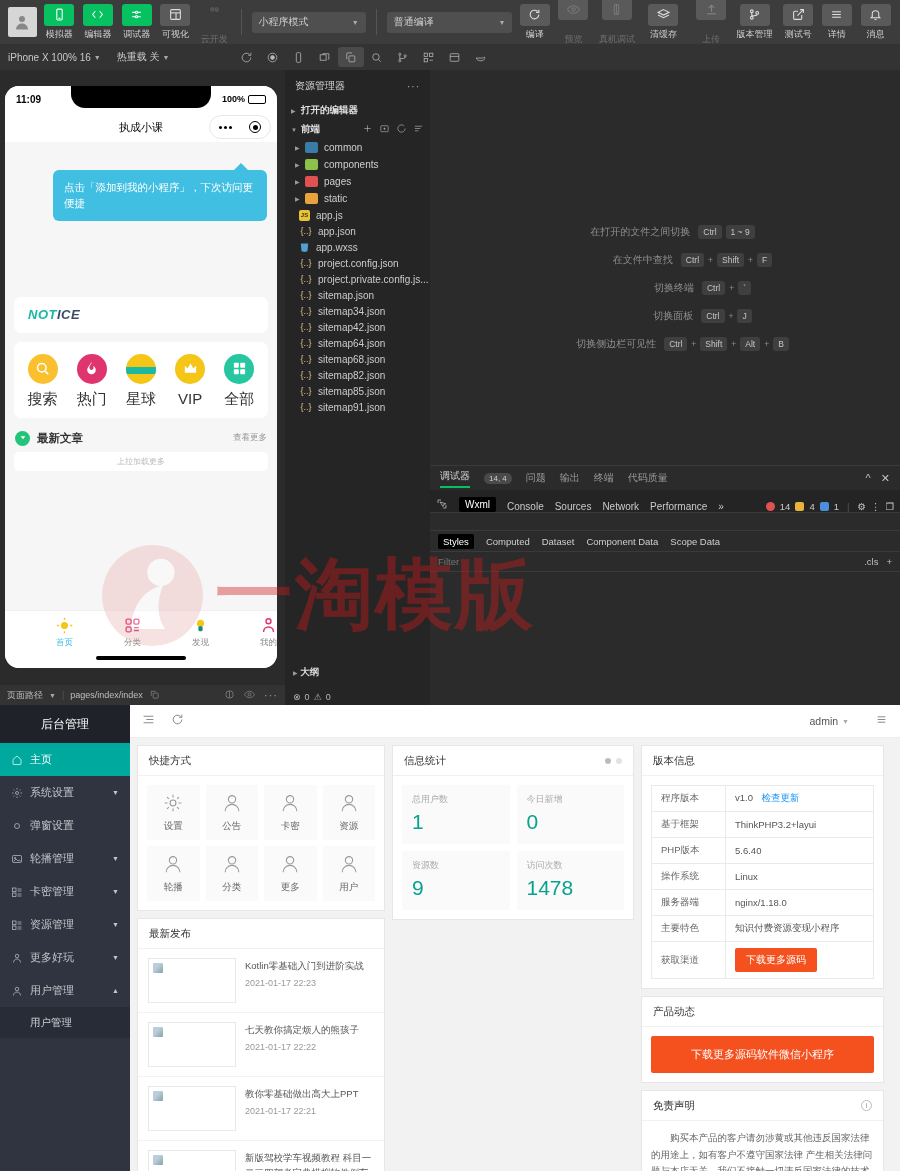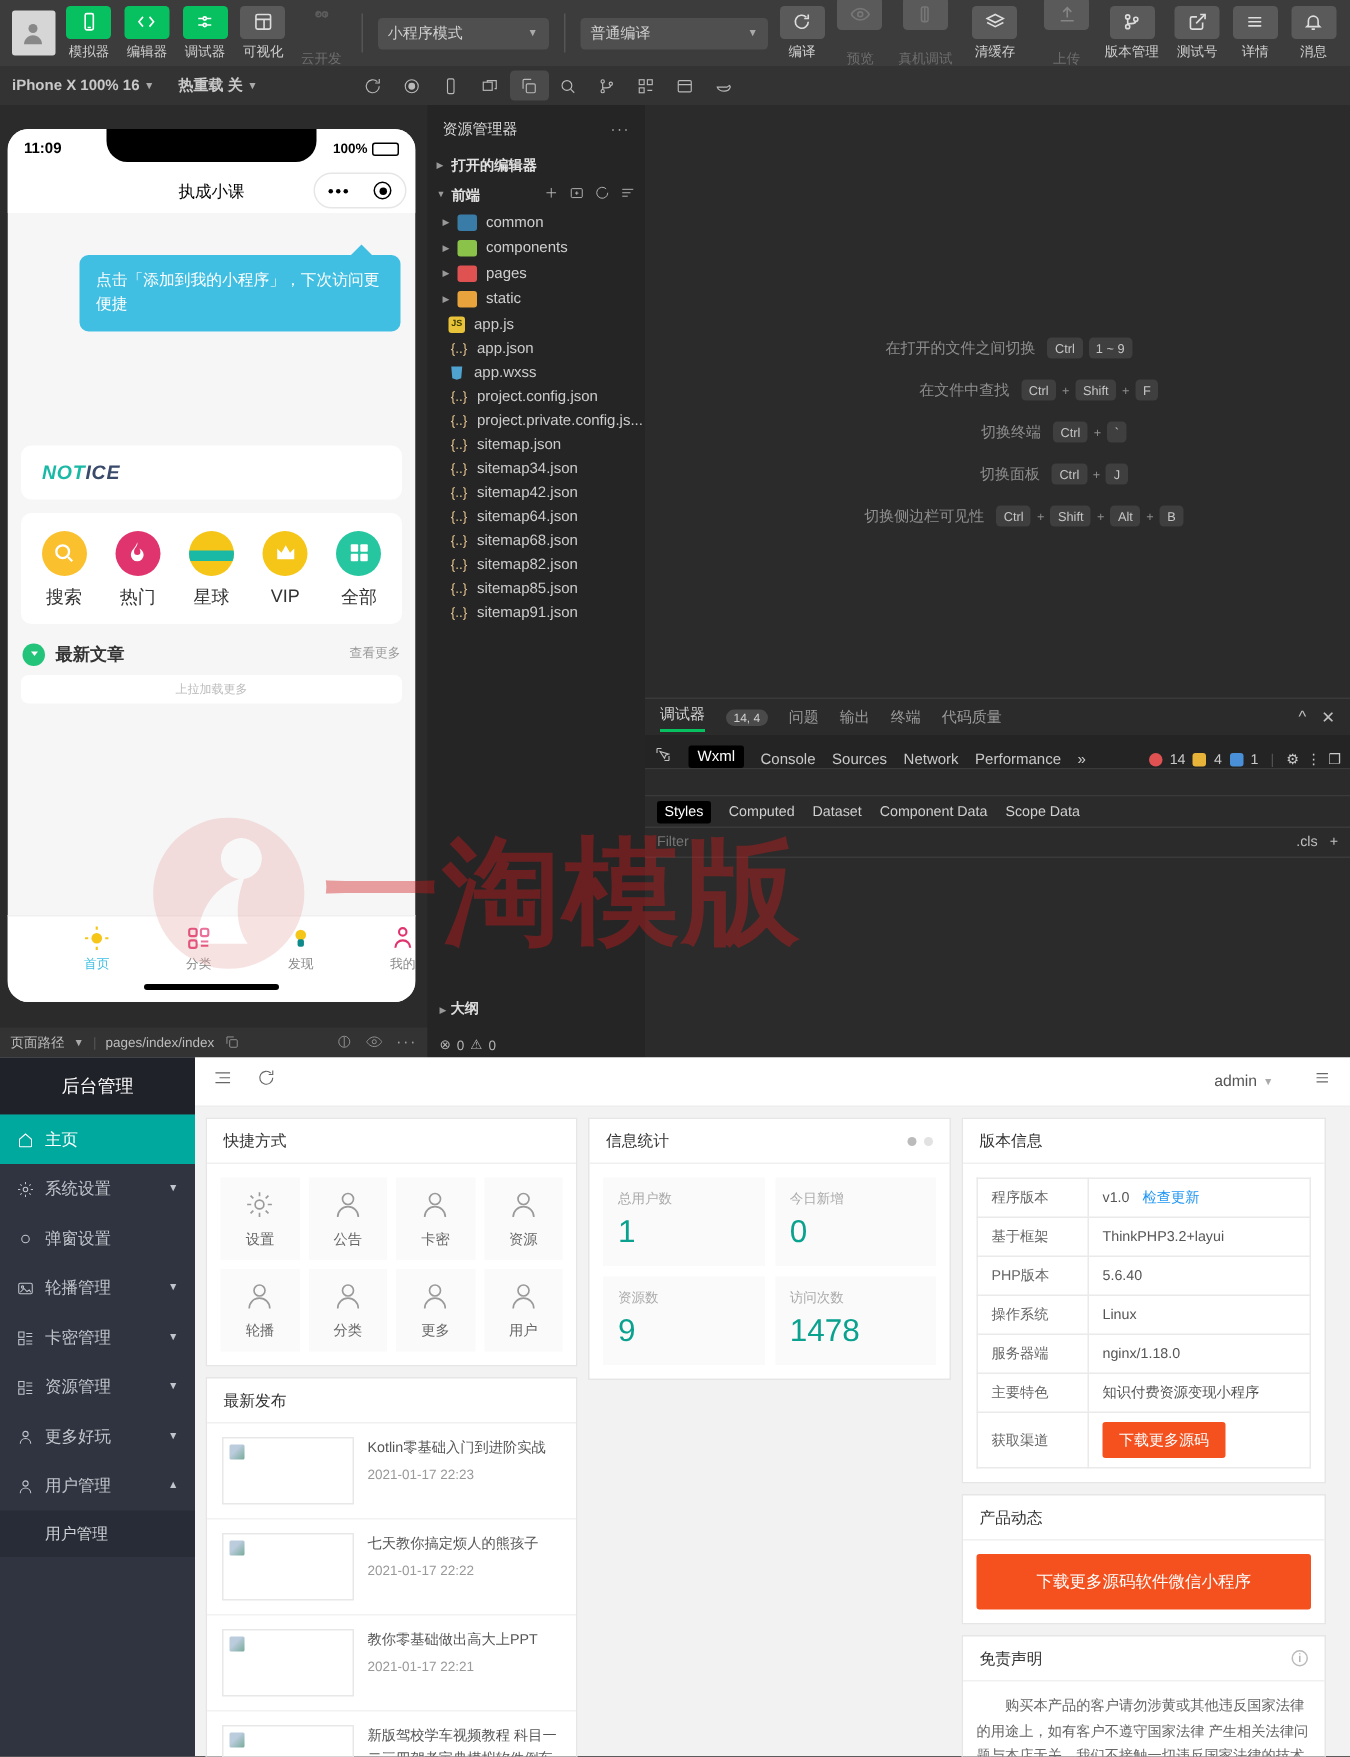--- a/index.html
+++ b/index.html
@@ -40,21 +40,21 @@
   }
   .caret { font-size: 7px; color: #aaa; }
   .spacer { flex: 1; }
 
   
   .ide-sub {
     position: absolute; left: 0; top: 44px; width: 900px; height: 26px;
     background: #333; display: flex; align-items: center; padding: 0 8px;
     font-size: 10px; color: #c9c9c9; gap: 0px;
   }
-  .sub-sel { display: flex; align-items: center; gap: 3px; margin-right: 16px; font-weight: bold; }
+  .sub-sel { display: flex; align-items: center; gap: 3px; margin-right: 16px; }
   .icon-btn { width: 26px; height: 20px; display:flex; align-items:center; justify-content:center; }
   .icon-btn svg { width: 13px; height: 13px; fill: none; stroke: #b9b9b9; stroke-width: 1.4; }
   .icon-btn.active { background: #4a4a4a; border-radius: 3px; }
 
   
   .sim-panel {
     position: absolute; left: 0; top: 70px; width: 285px; height: 615px;
     background: #2b2b2b;
   }
   .phone {
@@ -95,21 +95,21 @@
   .sim-body { background: #f6f6f6; padding-top: 18px; height: 100%; }
   .card { background: #fff; border-radius: 7px; margin: 0 9px 9px 9px; }
   .notice-card { height: 36px; display: flex; align-items: center; padding: 0 14px; }
   .notice-logo { font-size: 13px; font-style: italic; font-weight: bold; letter-spacing: .5px; }
   .notice-logo .a { color: #19b9a6; }
   .notice-logo .b { color: #3a4a6b; }
   .grid-card { display: flex; justify-content: space-around; padding: 12px 4px 9px; }
   .gcell { display: flex; flex-direction: column; align-items: center; width: 46px; }
   .gicon { width: 30px; height: 30px; border-radius: 50%; display:flex; align-items:center; justify-content:center; }
   .gicon svg { width: 17px; height: 17px; }
-  .gtext { font-size: 12px; color: #333; margin-top: 6px; }
+  .gtext { font-size: 15px; color: #333; margin-top: 6px; }
   .sec-head { display: flex; align-items: center; padding: 4px 10px 6px; }
   .sec-dot { width: 15px; height: 15px; border-radius: 50%; background: #23c37a; display:flex; align-items:center; justify-content:center; margin-right: 7px;}
   .sec-dot svg { width: 8px; height: 8px; fill: #fff; }
   .sec-title { font-size: 11.5px; color: #333; font-weight: 600; }
   .sec-more { margin-left: auto; font-size: 8.5px; color: #999; }
   .loadmore { background:#fff; border-radius: 5px; margin: 0 9px; height: 19px; display:flex; align-items:center; justify-content:center; font-size: 8px; color:#bbb; }
   .tabbar {
     position: absolute; bottom: 0; left: 0; right: 0; height: 58px; background: #fff;
     border-top: 1px solid #f0f0f0; display: flex; align-items: flex-start; padding-top: 6px;
   }

